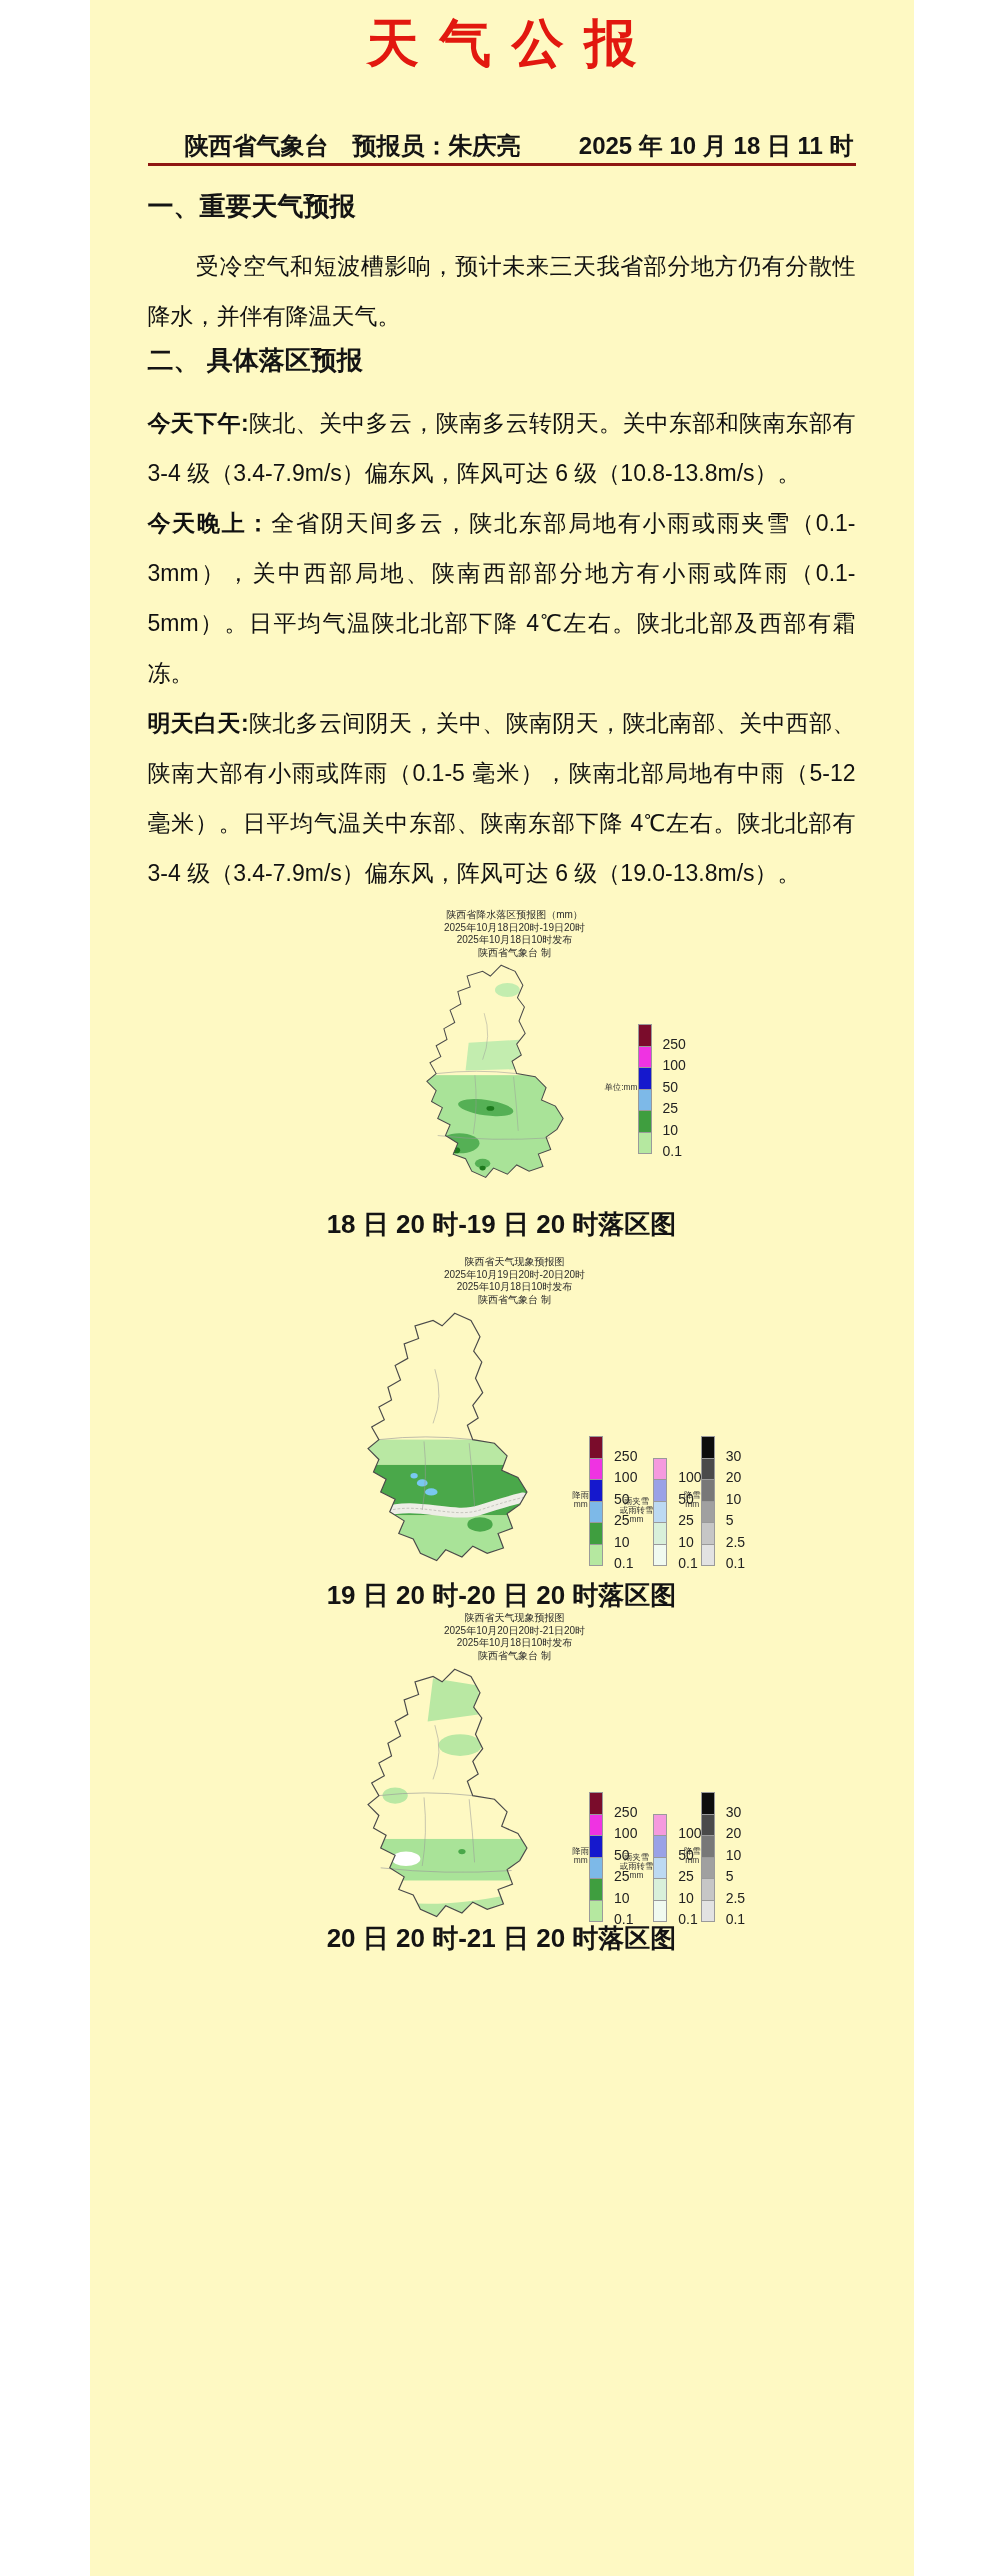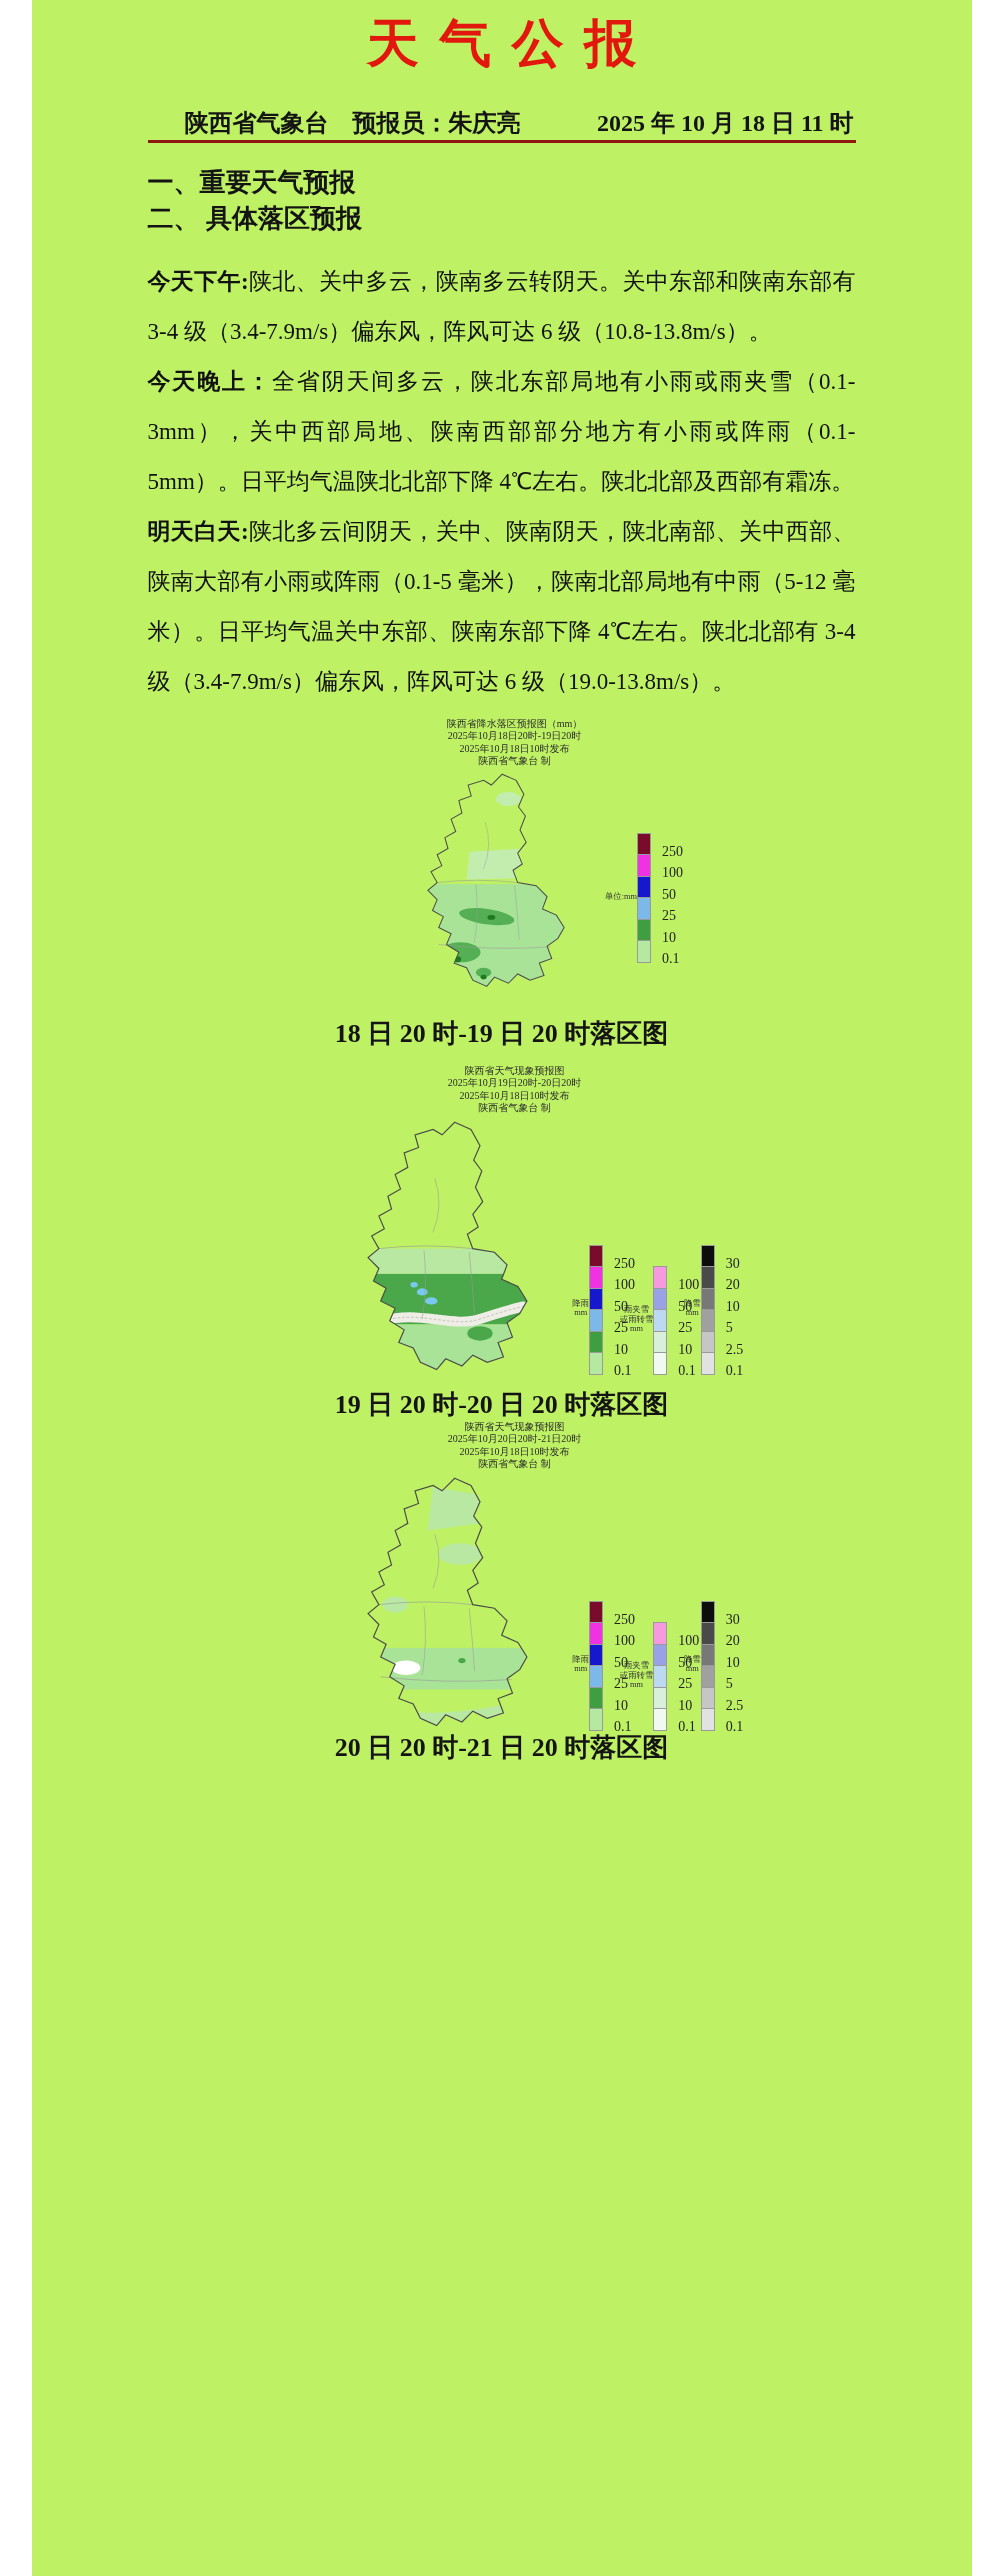--- a/index.html
+++ b/index.html
@@ -1,27 +1,27 @@
 <!DOCTYPE html>
 <html style="font-size:15px"><head>
 <meta charset="utf-8">
 <style>
   html,body{margin:0;padding:0;background:#ffffff;}
   .page{
-    position:relative;width:940px;height:2576px;margin:0 auto;background:#bef264;
-    overflow:hidden;font-family:Liberation Serif, serif;color:#141414;
+    position:relative;width:824px;height:2576px;margin:0 auto;background:#fef9c3;
+    overflow:hidden;font-family:Liberation Sans, sans-serif;color:#141414;
   }
   .column{width:708px;margin:0 auto;}
   .doc-title{
     margin:7.4px 0 0 0;text-align:center;color:#e2180f;font-size:52px;font-weight:bold;
     letter-spacing:20.5px;padding-left:20.5px;line-height:73px;
   }
   .meta{
     display:flex;justify-content:space-between;align-items:flex-end;
-    margin-top:29px;padding:0 1.9px 2.8px 37px;border-bottom:3.7px solid #8e1712;
+    margin-top:52px;padding:0 1.9px 2.8px 37px;border-bottom:3.7px solid #8e1712;
     font-size:24px;font-weight:bold;line-height:28px;white-space:nowrap;
   }
   .sec-heading{font-size:26px;font-weight:bold;margin:24px 0 0 0;line-height:32px;}
   .sec-heading.second{margin-top:3.7px;}
   .body-p{
     font-size:23px;line-height:50px;margin:0;text-align:justify;color:#111;
   }
   .body-p .lead{font-weight:bold;}
   .p-first{margin-top:18.6px;text-indent:2.1em;}
   .p-today{margin-top:22px;}
@@ -60,20 +60,21 @@
 
     <h1 class="doc-title">天气公报</h1>
 
     <div class="meta">
       <span>陕西省气象台　预报员：朱庆亮</span>
       <span>2025 年 10 月 18 日 11 时</span>
     </div>
 
     <h2 class="sec-heading">一、重要天气预报</h2>
 
+    <p class="body-p p-first">受冷空气和短波槽影响，预计未来三天我省部分地方仍有分散性降水，并伴有降温天气。</p>
 
     <h2 class="sec-heading second">二、 具体落区预报</h2>
 
     <p class="body-p p-today"><b class="lead">今天下午:</b><span>陕北、关中多云，陕南多云转阴天。关中东部和陕南东部有 3-4 级（3.4-7.9m/s）偏东风，阵风可达 6 级（10.8-13.8m/s）。</span></p>
 
     <p class="body-p"><b class="lead">今天晚上：</b><span>全省阴天间多云，陕北东部局地有小雨或雨夹雪（0.1-3mm），关中西部局地、陕南西部部分地方有小雨或阵雨（0.1-5mm）。日平均气温陕北北部下降 4℃左右。陕北北部及西部有霜冻。</span></p>
 
     <p class="body-p"><b class="lead">明天白天:</b><span>陕北多云间阴天，关中、陕南阴天，陕北南部、关中西部、陕南大部有小雨或阵雨（0.1-5 毫米），陕南北部局地有中雨（5-12 毫米）。日平均气温关中东部、陕南东部下降 4℃左右。陕北北部有 3-4 级（3.4-7.9m/s）偏东风，阵风可达 6 级（19.0-13.8m/s）。</span></p>
 
     <figure class="map-figure m1">

